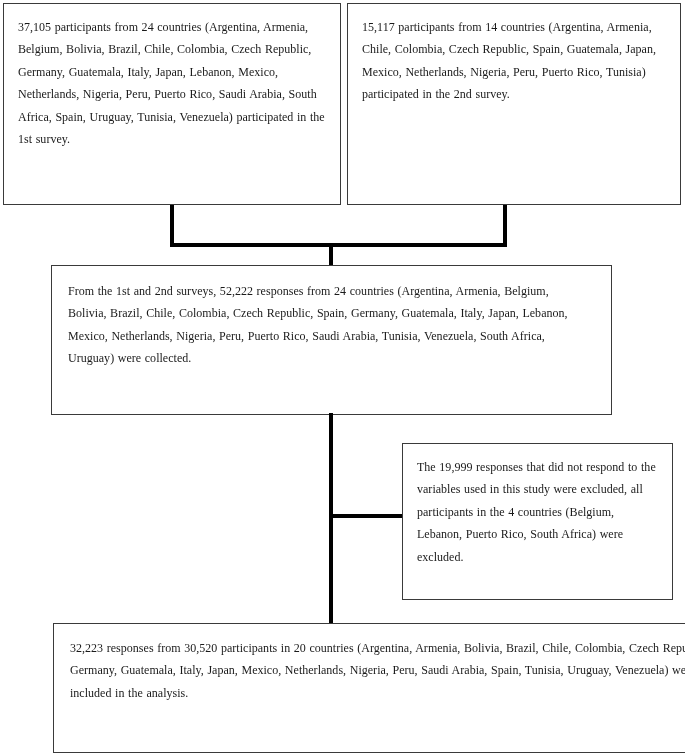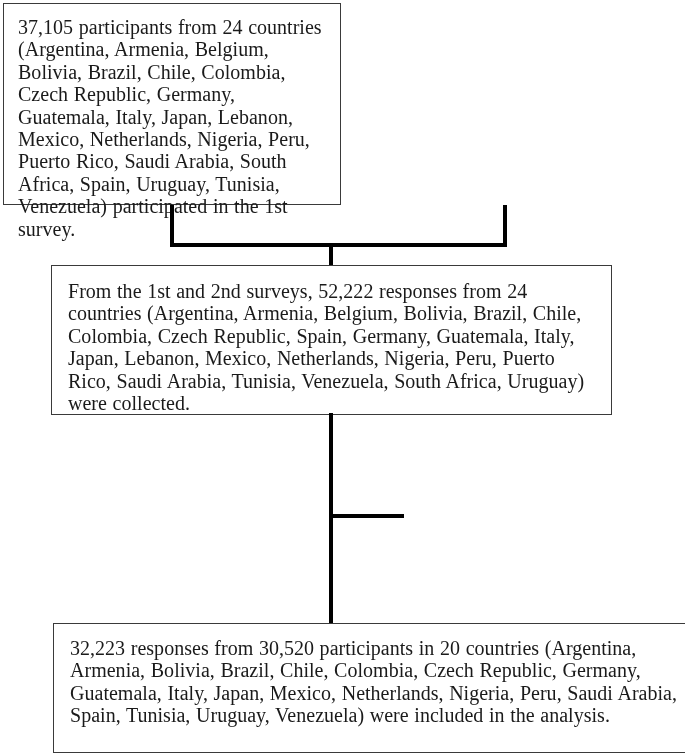--- a/index.html
+++ b/index.html
@@ -14,21 +14,21 @@
     background: #ffffff;
     font-family: "Liberation Serif", "DejaVu Serif", serif;
     overflow: hidden;
   }
   .box {
     position: absolute;
     box-sizing: border-box;
     border: 1.5px solid #3a3a3a;
     background: #ffffff;
     color: #1a1a1a;
-    font-size: 20px;
+    font-size: 12px;
     line-height: 22.4px;
     letter-spacing: 0.02px;
     word-spacing: 0.6px;
   }
   .box .txt {
     display: block;
     padding: 0;
     margin: 0;
   }
   
@@ -72,31 +72,37 @@
 </style>
 </head>
 <body>
 
 <div id="flowchart">
 
   <div class="box" id="box-survey1">
     <span class="txt">37,105 participants from 24 countries (Argentina, Armenia, Belgium, Bolivia, Brazil, Chile, Colombia, Czech Republic, Germany, Guatemala, Italy, Japan, Lebanon, Mexico, Netherlands, Nigeria, Peru, Puerto Rico, Saudi Arabia, South Africa, Spain, Uruguay, Tunisia, Venezuela) participated in the 1st survey.</span>
   </div>
 
+  <div class="box" id="box-survey2">
+    <span class="txt">15,117 participants from 14 countries (Argentina, Armenia, Chile, Colombia, Czech Republic, Spain, Guatemala, Japan, Mexico, Netherlands, Nigeria, Peru, Puerto Rico, Tunisia) participated in the 2nd survey.</span>
+  </div>
 
   <div class="conn" id="conn-v-left"></div>
   <div class="conn" id="conn-v-right"></div>
   <div class="conn" id="conn-h-merge"></div>
   <div class="conn" id="conn-v-tomid"></div>
 
   <div class="box" id="box-combined">
     <span class="txt">From the 1st and 2nd surveys, 52,222 responses from 24 countries (Argentina, Armenia, Belgium, Bolivia, Brazil, Chile, Colombia, Czech Republic, Spain, Germany, Guatemala, Italy, Japan, Lebanon, Mexico, Netherlands, Nigeria, Peru, Puerto Rico, Saudi Arabia, Tunisia, Venezuela, South Africa, Uruguay) were collected.</span>
   </div>
 
   <div class="conn" id="conn-v-spine"></div>
   <div class="conn" id="conn-h-excl"></div>
 
+  <div class="box" id="box-excluded">
+    <span class="txt">The 19,999 responses that did not respond to the variables used in this study were excluded, all participants in the 4 countries (Belgium, Lebanon, Puerto Rico, South Africa) were excluded.</span>
+  </div>
 
   <div class="box" id="box-included">
     <span class="txt">32,223 responses from 30,520 participants in 20 countries (Argentina, Armenia, Bolivia, Brazil, Chile, Colombia, Czech Republic, Germany, Guatemala, Italy, Japan, Mexico, Netherlands, Nigeria, Peru, Saudi Arabia, Spain, Tunisia, Uruguay, Venezuela) were included in the analysis.</span>
   </div>
 
 </div>
 
 </body></html>

